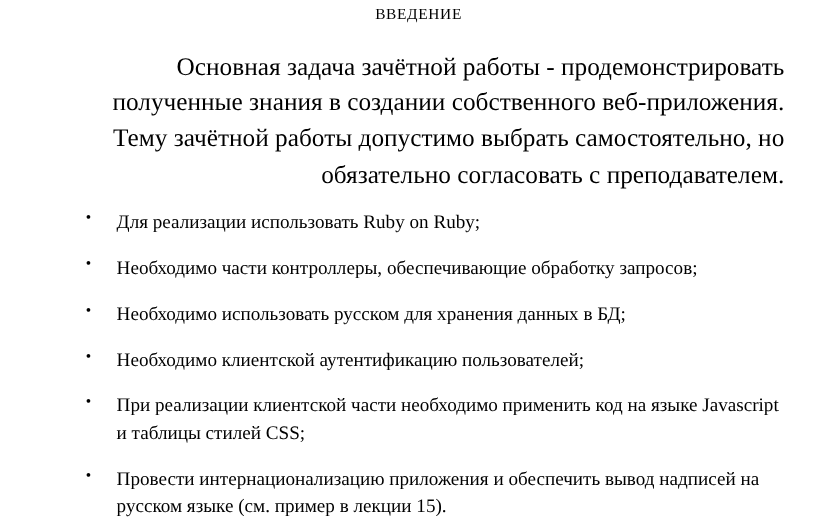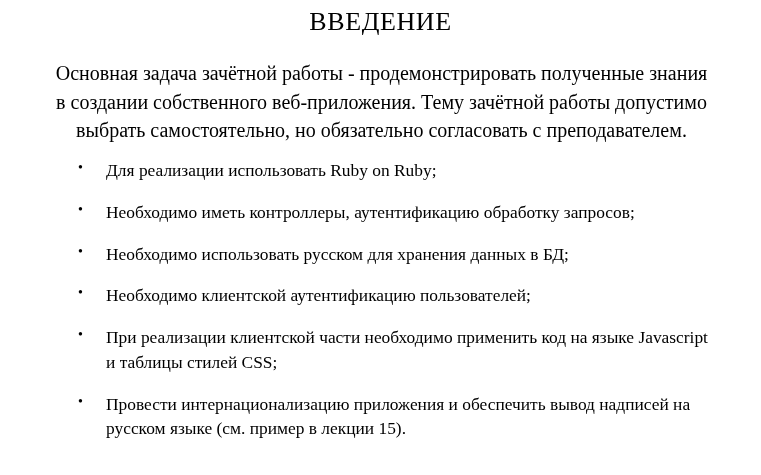--- a/index.html
+++ b/index.html
@@ -16,37 +16,37 @@
   }
   .page {
     position: relative;
     width: 761px;
     height: 475px;
     box-sizing: border-box;
     padding: 0;
   }
   .doc-title {
     text-align: center;
-    font-size: 26px;
+    font-size: 14px;
     font-weight: normal;
     letter-spacing: 0.6px;
     margin: 6px 0 0 0;
     padding: 0;
     line-height: 1.2;
   }
   .body-block {
     margin-top: 22px;
     padding-left: 50px;
     padding-right: 48px;
   }
   p.para {
-    font-size: 20px;
+    font-size: 23px;
     line-height: 1.42;
     margin: 0;
-    text-align: center;
+    text-align: right;
   }
   p.para + p.para {
     margin-top: 19px;
   }
   ul.req-list {
     list-style: none;
     margin: 14px 0 0 0;
     padding: 0 0 0 24px;
   }
   ul.req-list li {
@@ -82,21 +82,21 @@
     <p class="para">Основная задача зачётной работы - продемонстрировать полученные знания в создании собственного веб-приложения. Тему зачётной работы допустимо выбрать самостоятельно, но обязательно согласовать с преподавателем.</p>
 
 
     <ul class="req-list">
       <li>
         <span class="bullet">•</span>
         <span class="item-text">Для реализации использовать Ruby on Ruby;</span>
       </li>
       <li>
         <span class="bullet">•</span>
-        <span class="item-text">Необходимо иметь контроллеры, аутентификацию обработку запросов;</span>
+        <span class="item-text">Необходимо части контроллеры, обеспечивающие обработку запросов;</span>
       </li>
       <li>
         <span class="bullet">•</span>
         <span class="item-text">Необходимо использовать русском для хранения данных в БД;</span>
       </li>
       <li>
         <span class="bullet">•</span>
         <span class="item-text">Необходимо клиентской аутентификацию пользователей;</span>
       </li>
       <li>

